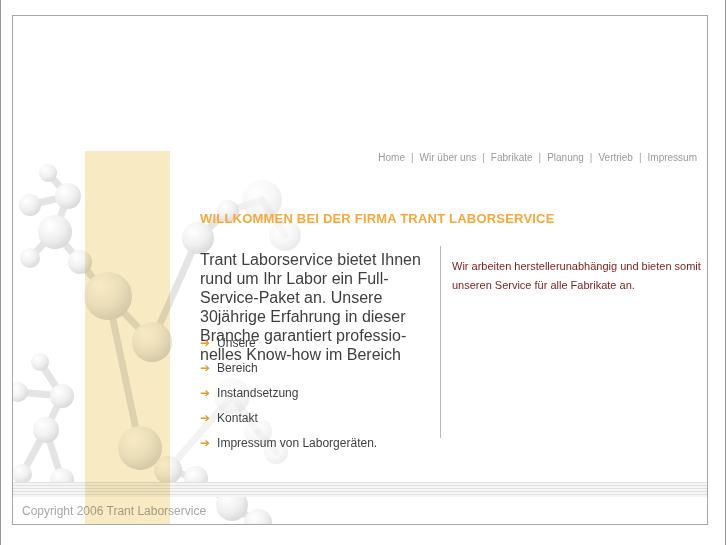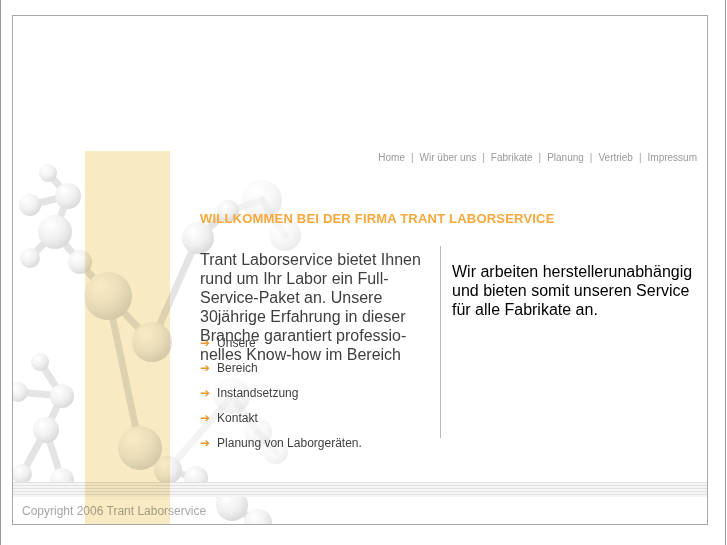--- a/index.html
+++ b/index.html
@@ -33,21 +33,21 @@
     position:absolute;left:187px;top:186px;
     font-size:13px;font-weight:bold;letter-spacing:.2px;color:#f9a83c;
   }
   .intro{
     position:absolute;left:187px;top:218px;width:240px;
     font-size:16px;line-height:19px;color:#3f3f3f;
   }
   .divider{position:absolute;left:427px;top:230px;width:1px;height:192px;background:#b9b9b9;}
   .right-col{
     position:absolute;left:439px;top:230px;width:252px;
-    font-size:16px;line-height:19px;color:#000000;
+    font-size:11px;line-height:19px;color:#7f1d1d;
   }
   .services{position:absolute;left:187px;top:320px;}
   .service{display:flex;align-items:center;margin-bottom:11px;font-size:12px;color:#3f3f3f;}
   .service .bullet{color:#e89a2e;font-size:12px;margin-right:7px;line-height:12px;}
   
   .stripes{
     position:absolute;left:0;top:466px;width:694px;height:15px;
     background:repeating-linear-gradient(180deg,#e1e1e1 0px,#e1e1e1 1px,#f5f5f5 1px,#f5f5f5 3px);
   }
   .copyright{position:absolute;left:9px;top:488px;font-size:12px;color:#a8a8a8;}
@@ -165,21 +165,21 @@
       <div class="service">
         <span class="bullet">➔</span>
         <span>Instandsetzung</span>
       </div>
       <div class="service">
         <span class="bullet">➔</span>
         <span>Kontakt</span>
       </div>
       <div class="service">
         <span class="bullet">➔</span>
-        <span>Planung von Laborgeräten.</span>
+        <span>Impressum von Laborgeräten.</span>
       </div>
     </div>
 
     <div class="divider"></div>
 
     <p class="right-col">Wir arbeiten herstellerunabhängig und bieten somit unseren Service für alle Fabrikate an.</p>
 
   </div>
 </div>
 

